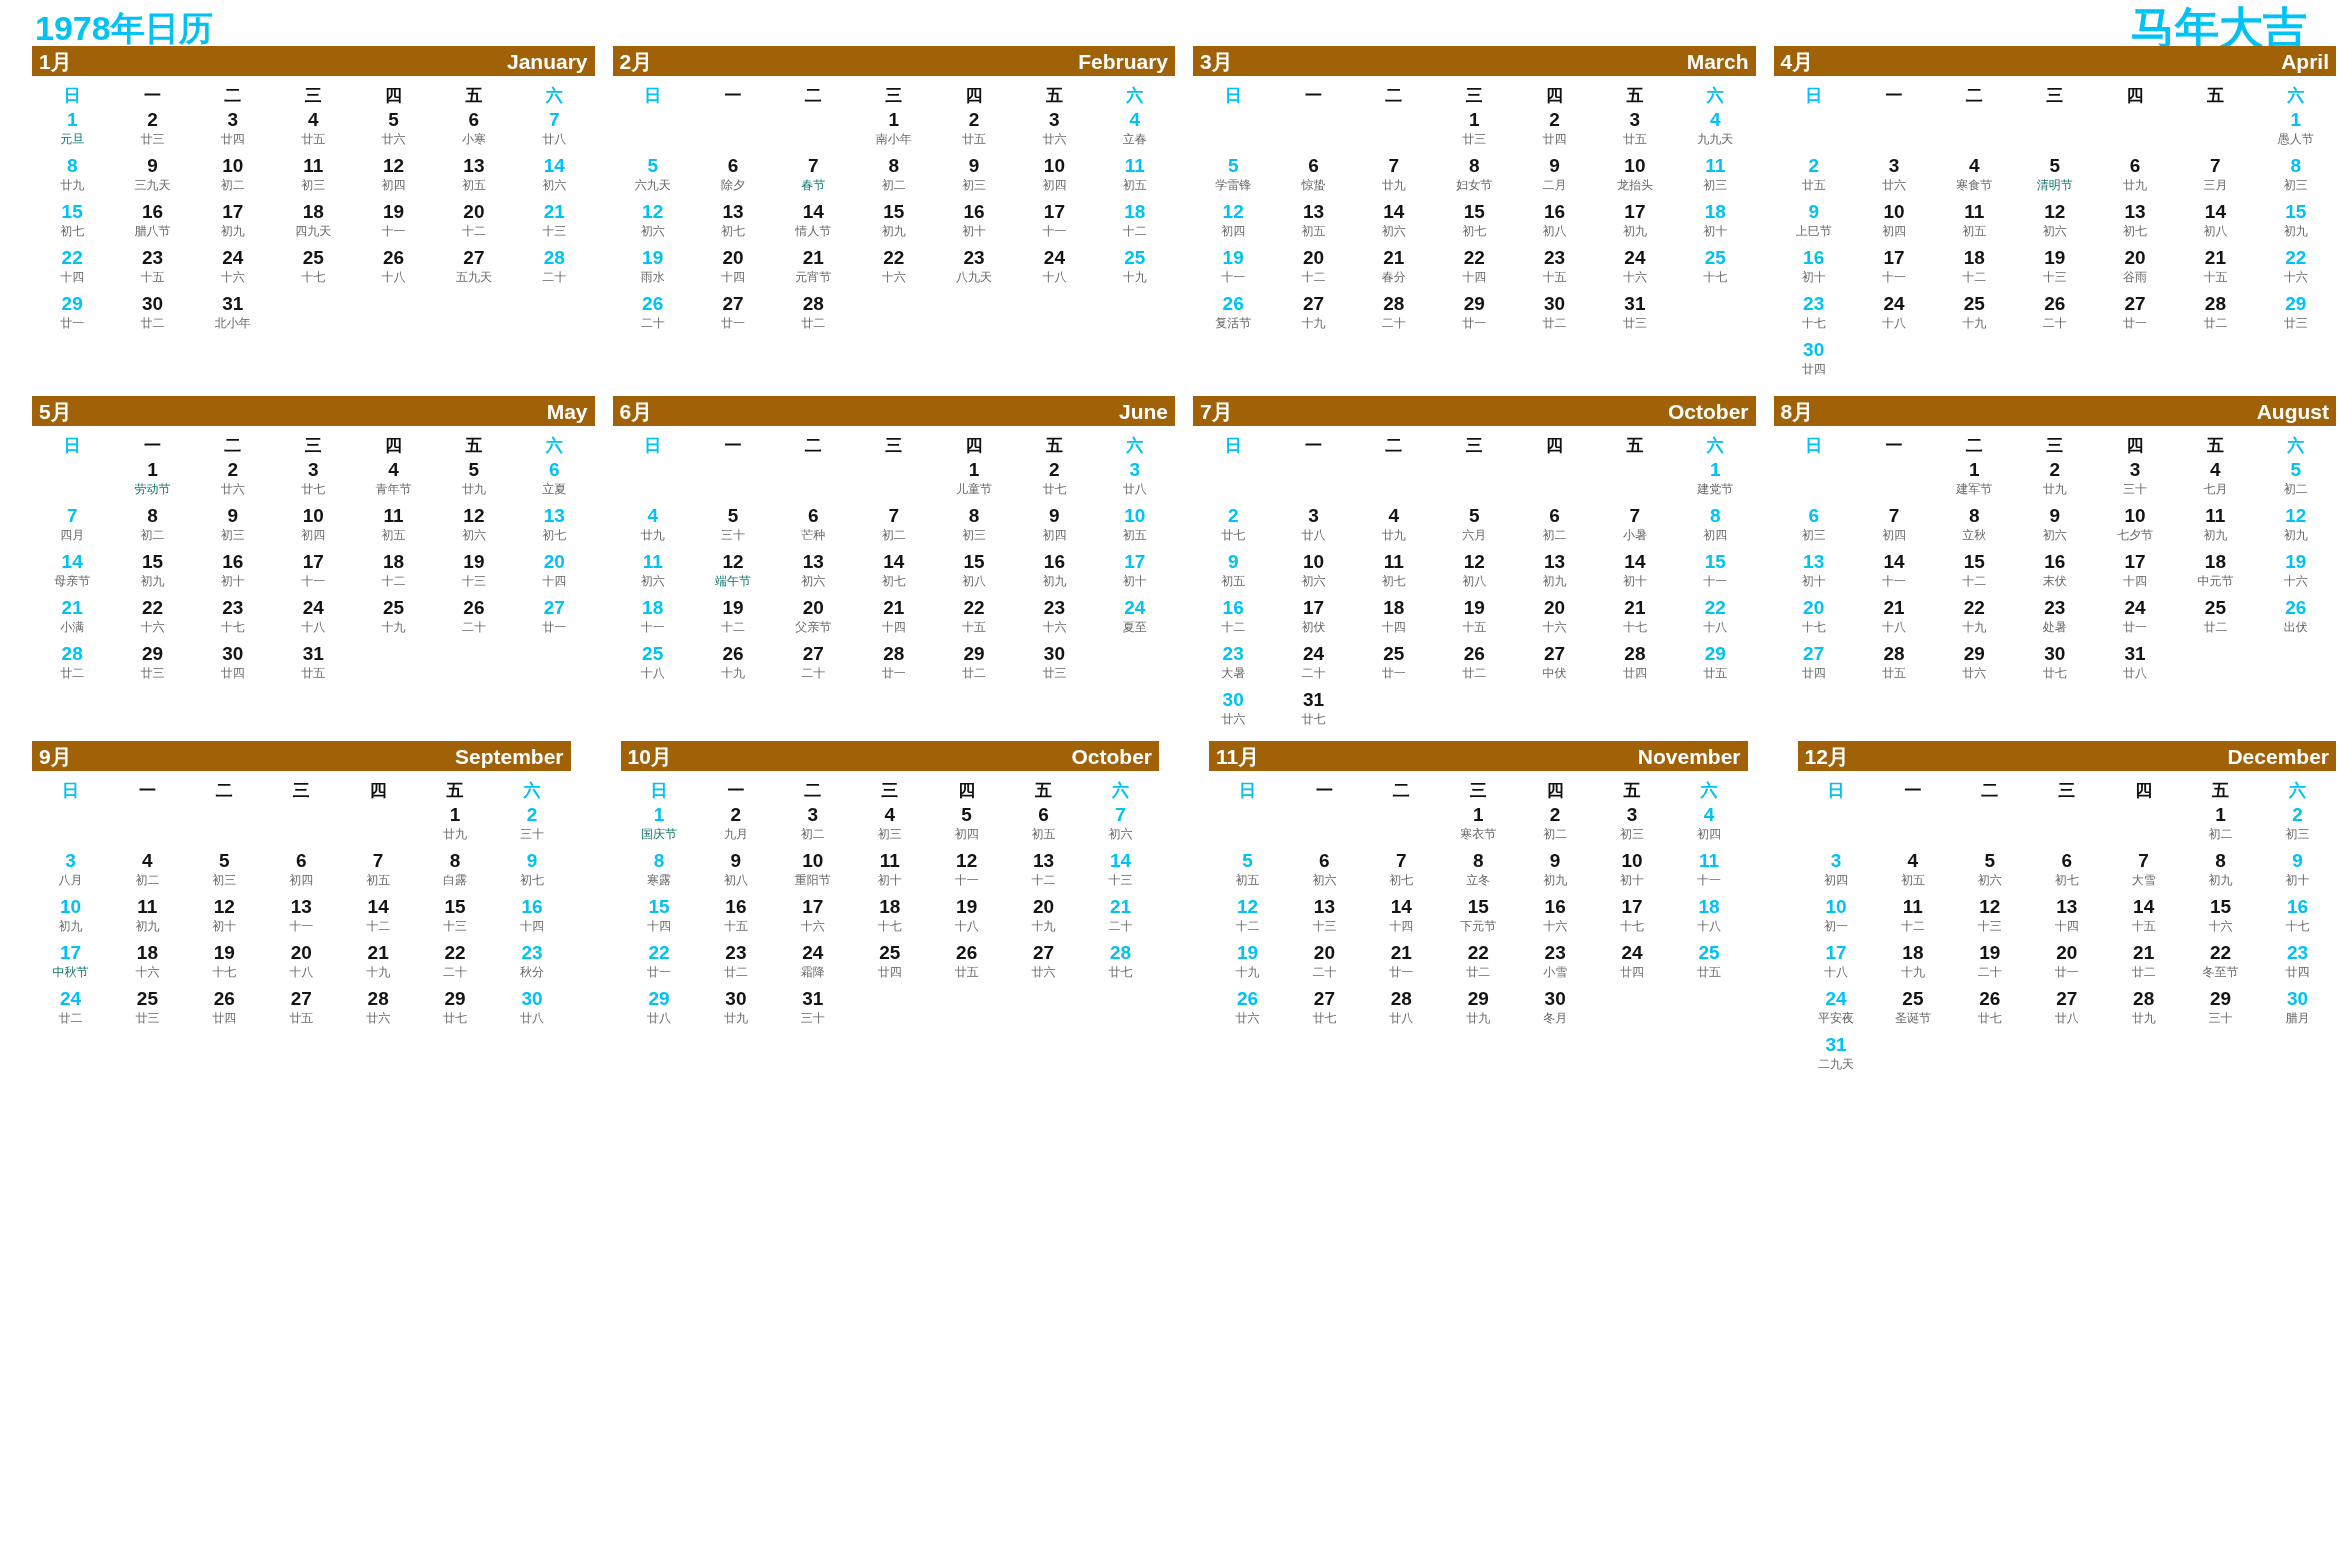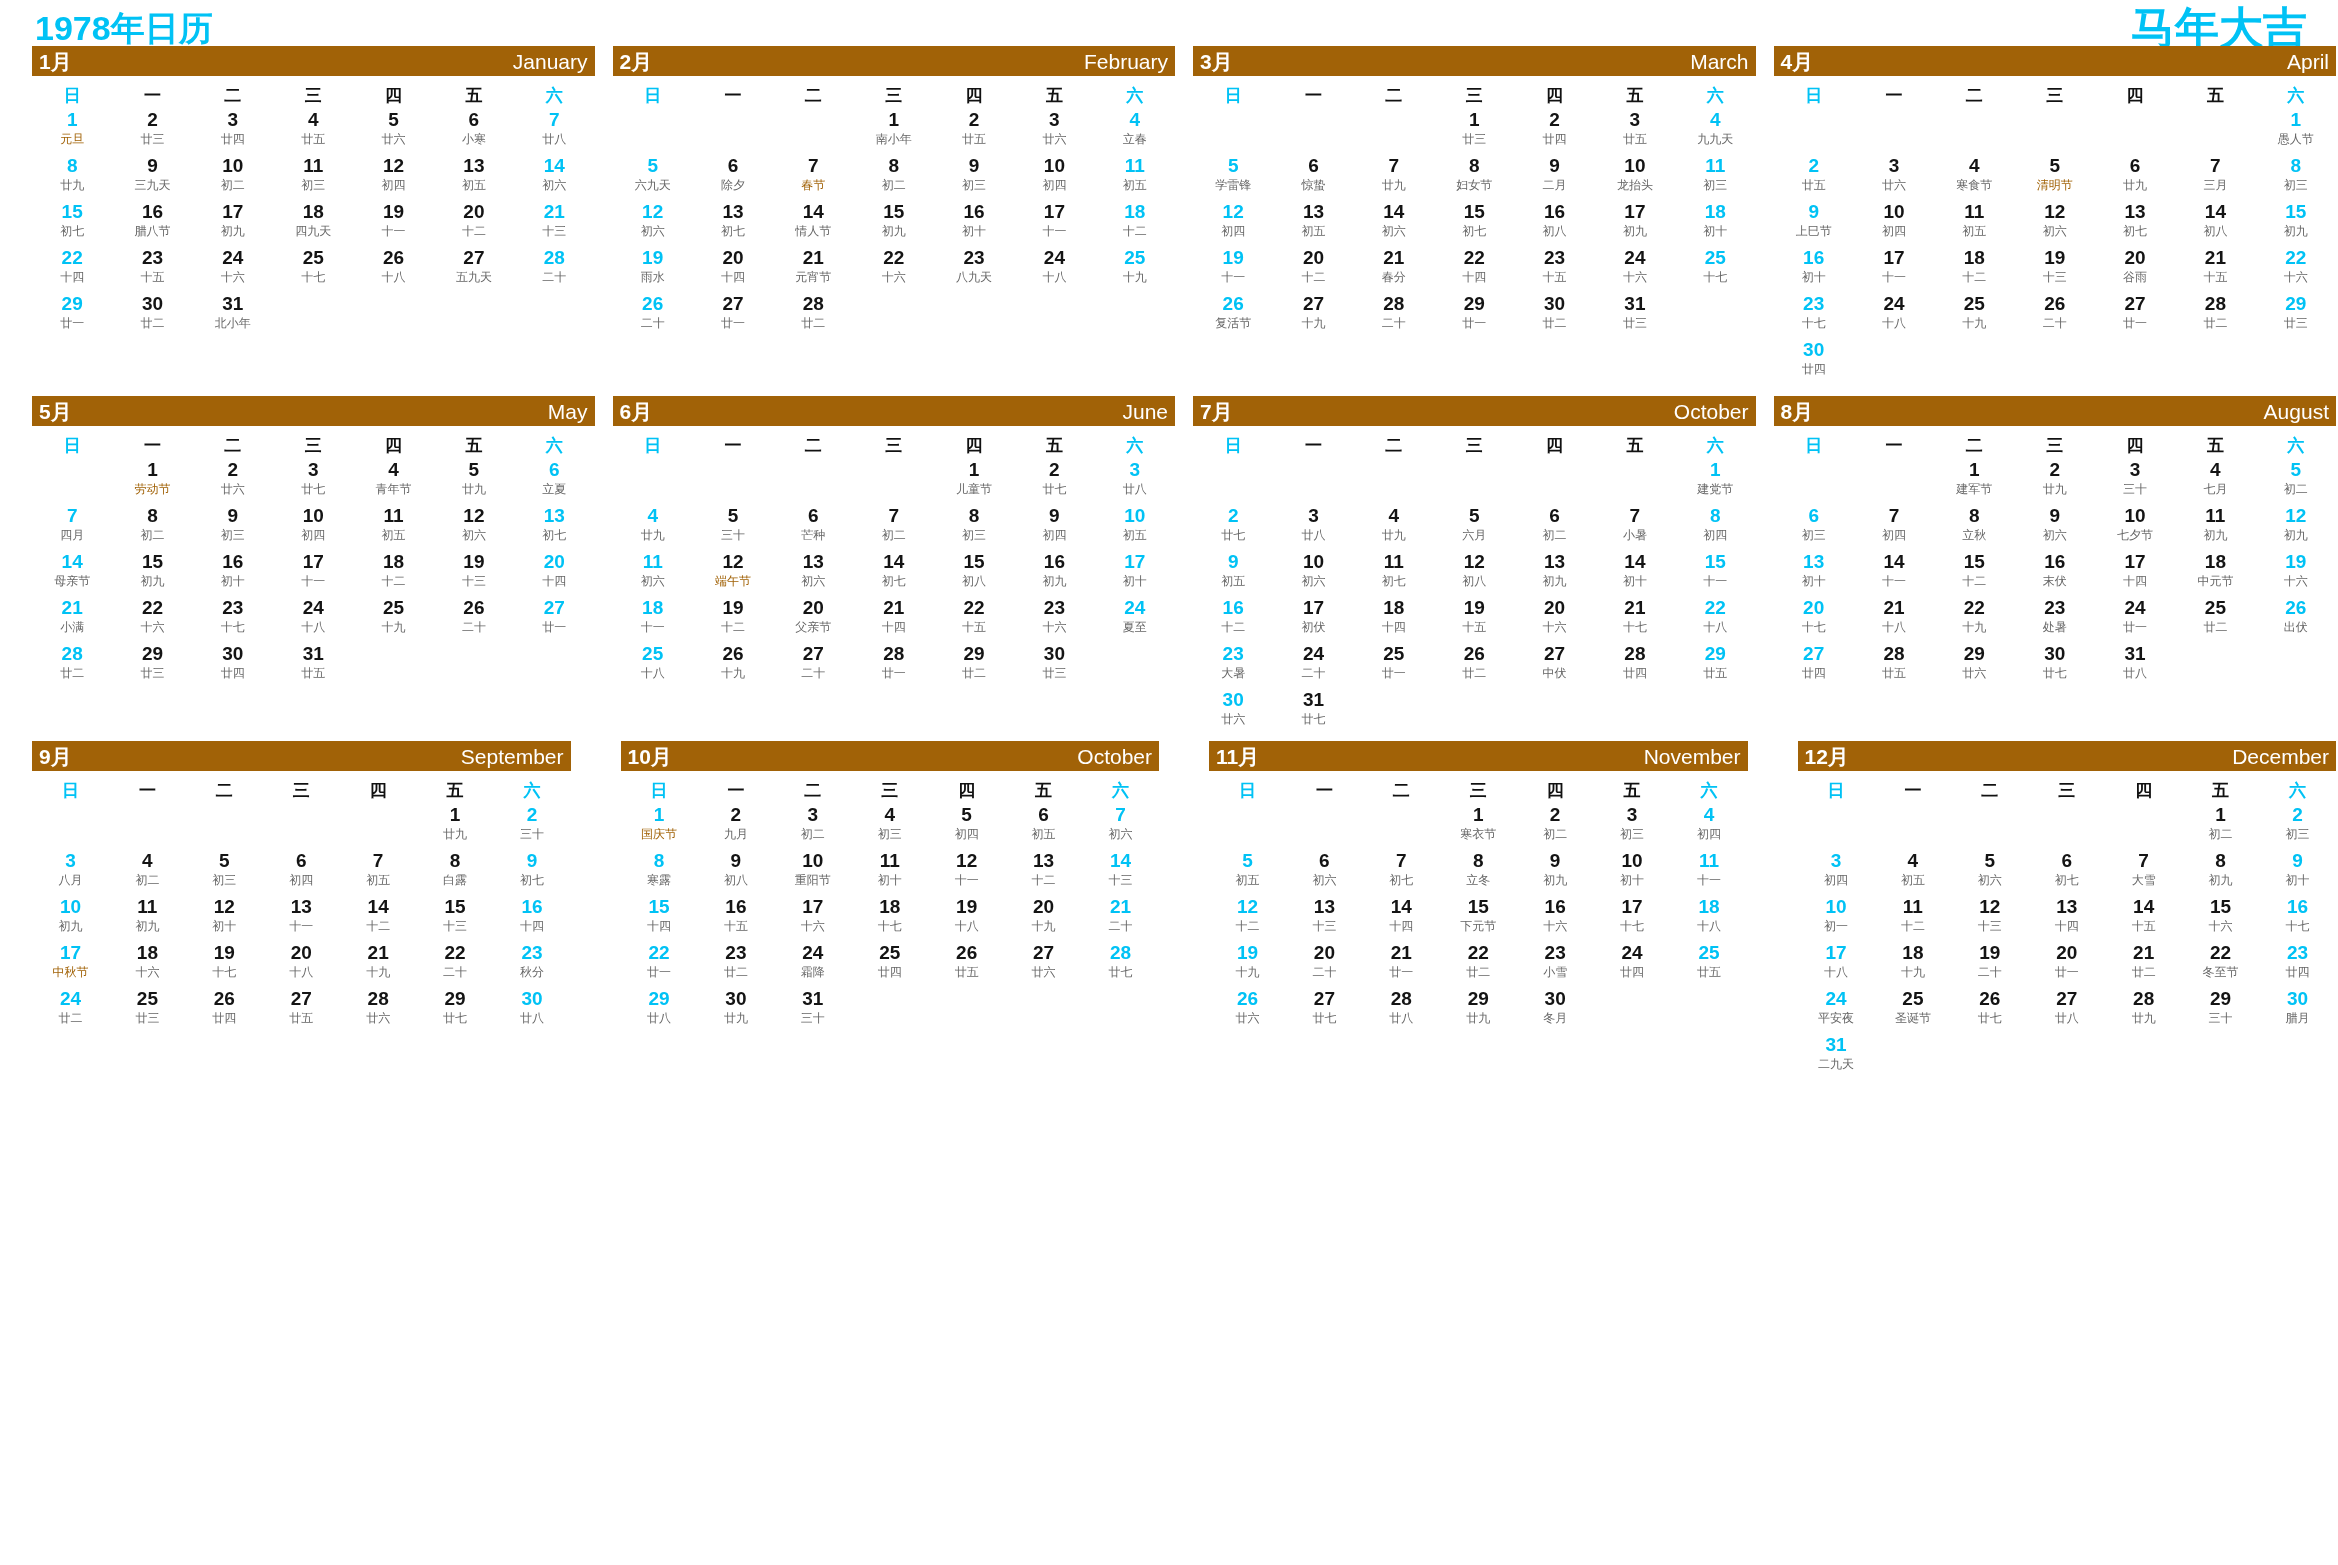--- a/index.html
+++ b/index.html
@@ -23,34 +23,34 @@
   .qrow.r3{height:345px;gap:32px;}
 
   .month{width:25%;box-sizing:border-box;padding:0 9px;}
 
   .mhead{
     background:#a16207;color:#ffffff;height:30px;
     display:flex;align-items:center;justify-content:space-between;
     padding:0 7px;box-sizing:border-box;
   }
   .mhead .cn{font-size:21px;font-weight:bold;line-height:21px;}
-  .mhead .en{font-size:21px;font-weight:normal;line-height:21px;text-align:center;}
+  .mhead .en{font-size:21px;font-weight:bold;line-height:21px;text-align:center;}
 
   table.cal{width:100%;border-collapse:collapse;table-layout:fixed;margin-top:2px;}
   table.cal th{
     font-size:17px;font-weight:bold;color:#111;
     padding:6px 0 2px 0;text-align:center;
   }
   table.cal th.we{color:#00c2f5;}
   table.cal td{text-align:center;vertical-align:top;padding:0;height:46px;}
 
   .dnum{font-size:19px;font-weight:bold;line-height:22px;color:#141414;}
   .dnum.we{color:#00c2f5;}
   .lunar{font-size:12px;line-height:16px;color:#666666;font-family:"DejaVu Sans","Liberation Sans",sans-serif;}
-  .lunar.fest{color:#a16207;}
+  .lunar.fest{color:#0f766e;}
   .blank{height:46px;}
 </style>
 </head>
 <body>
 
 <div class="page">
 
   <div class="topbar">
     <div class="year-title">1978年日历</div>
     <div class="zodiac-title">马年大吉</div>

